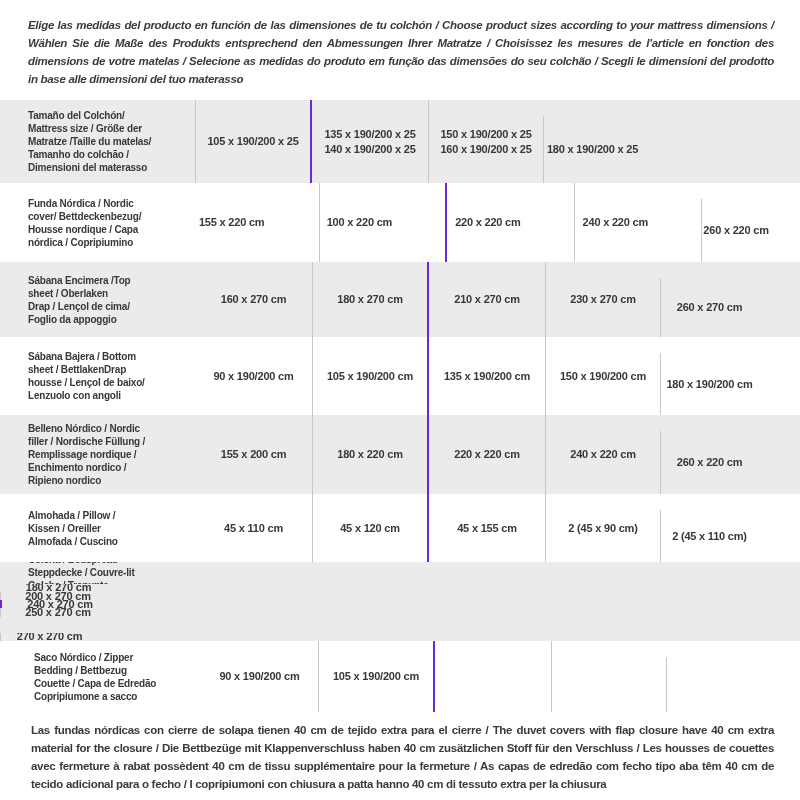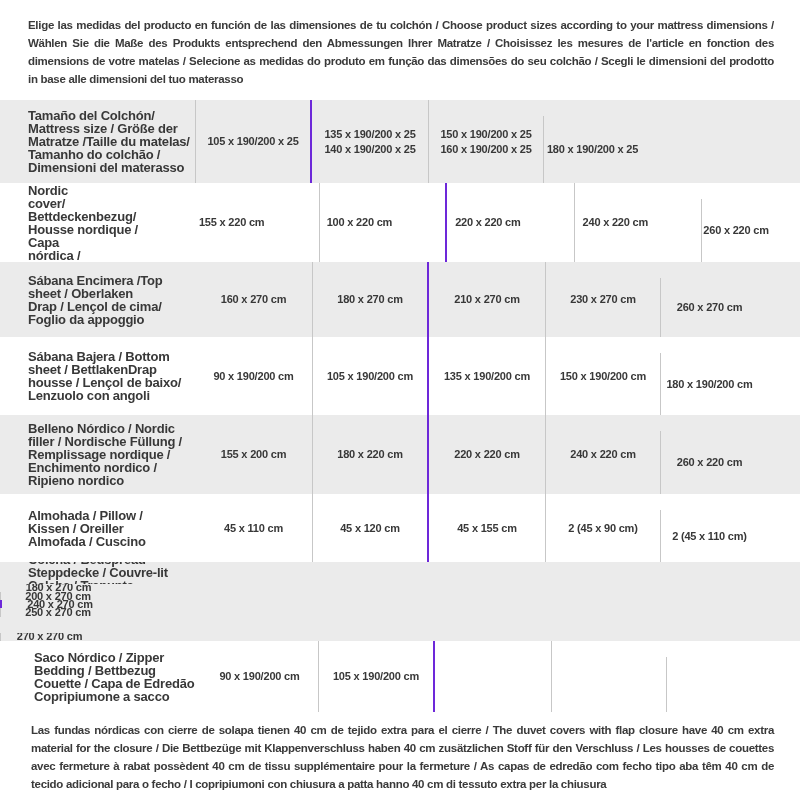--- a/index.html
+++ b/index.html
@@ -13,37 +13,37 @@
   .page { width:800px; height:800px; overflow:hidden; background:#fff; }
 
   .intro, .footnote {
     margin:0 26px 0 28px;
     font-size:11.5px;
     letter-spacing:-0.3px;
     line-height:18px;
     text-align:justify;
     color:#3a3a3a;
   }
-  .intro { padding-top:16px; }
+  .intro { padding-top:16px;font-style:italic; }
   .footnote { padding-top:9px;margin-left:31px; }
 
   .size-table { margin-top:12px; width:800px; }
   .trow { display:flex; width:800px; }
   .trow:nth-child(odd) { background:#ebebeb; }
 
   .cell {
     display:flex;
     align-items:center;
     white-space:pre-line;
     overflow:hidden;
   }
   .label {
     width:195px;
     padding-left:28px;
-    font-size:13px;
+    font-size:10px;
     letter-spacing:-0.2px;
     line-height:13px;
     text-align:left;
     justify-content:flex-start;
   }
   .val {
     justify-content:center;
     text-align:center;
     font-size:11px;
     letter-spacing:-0.2px;

